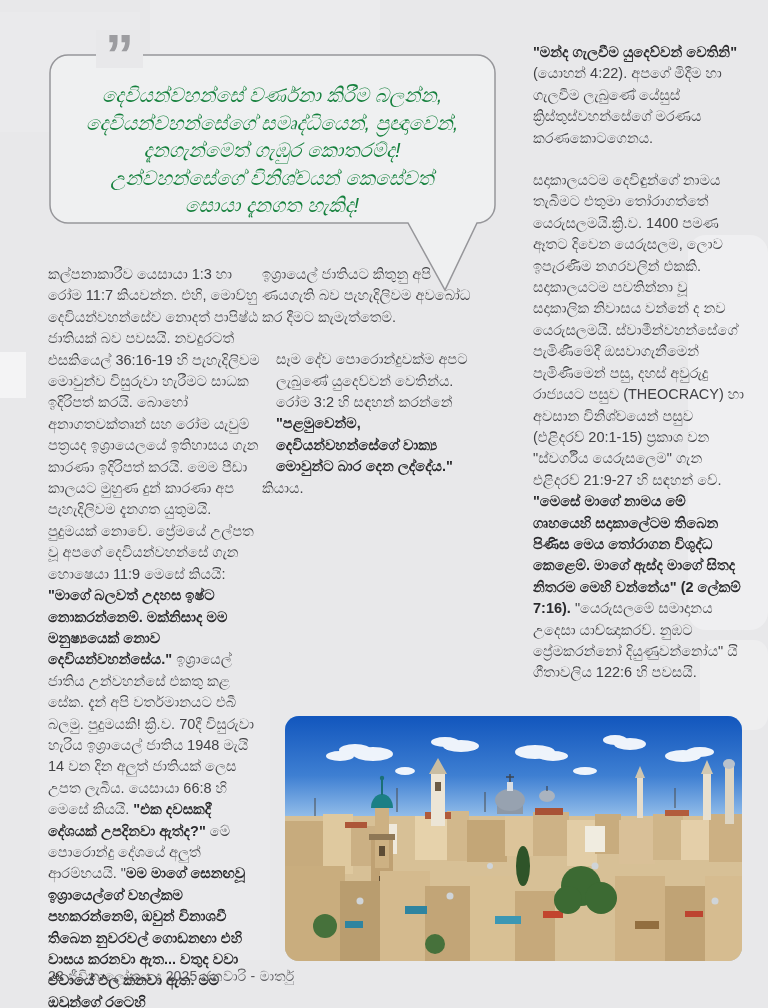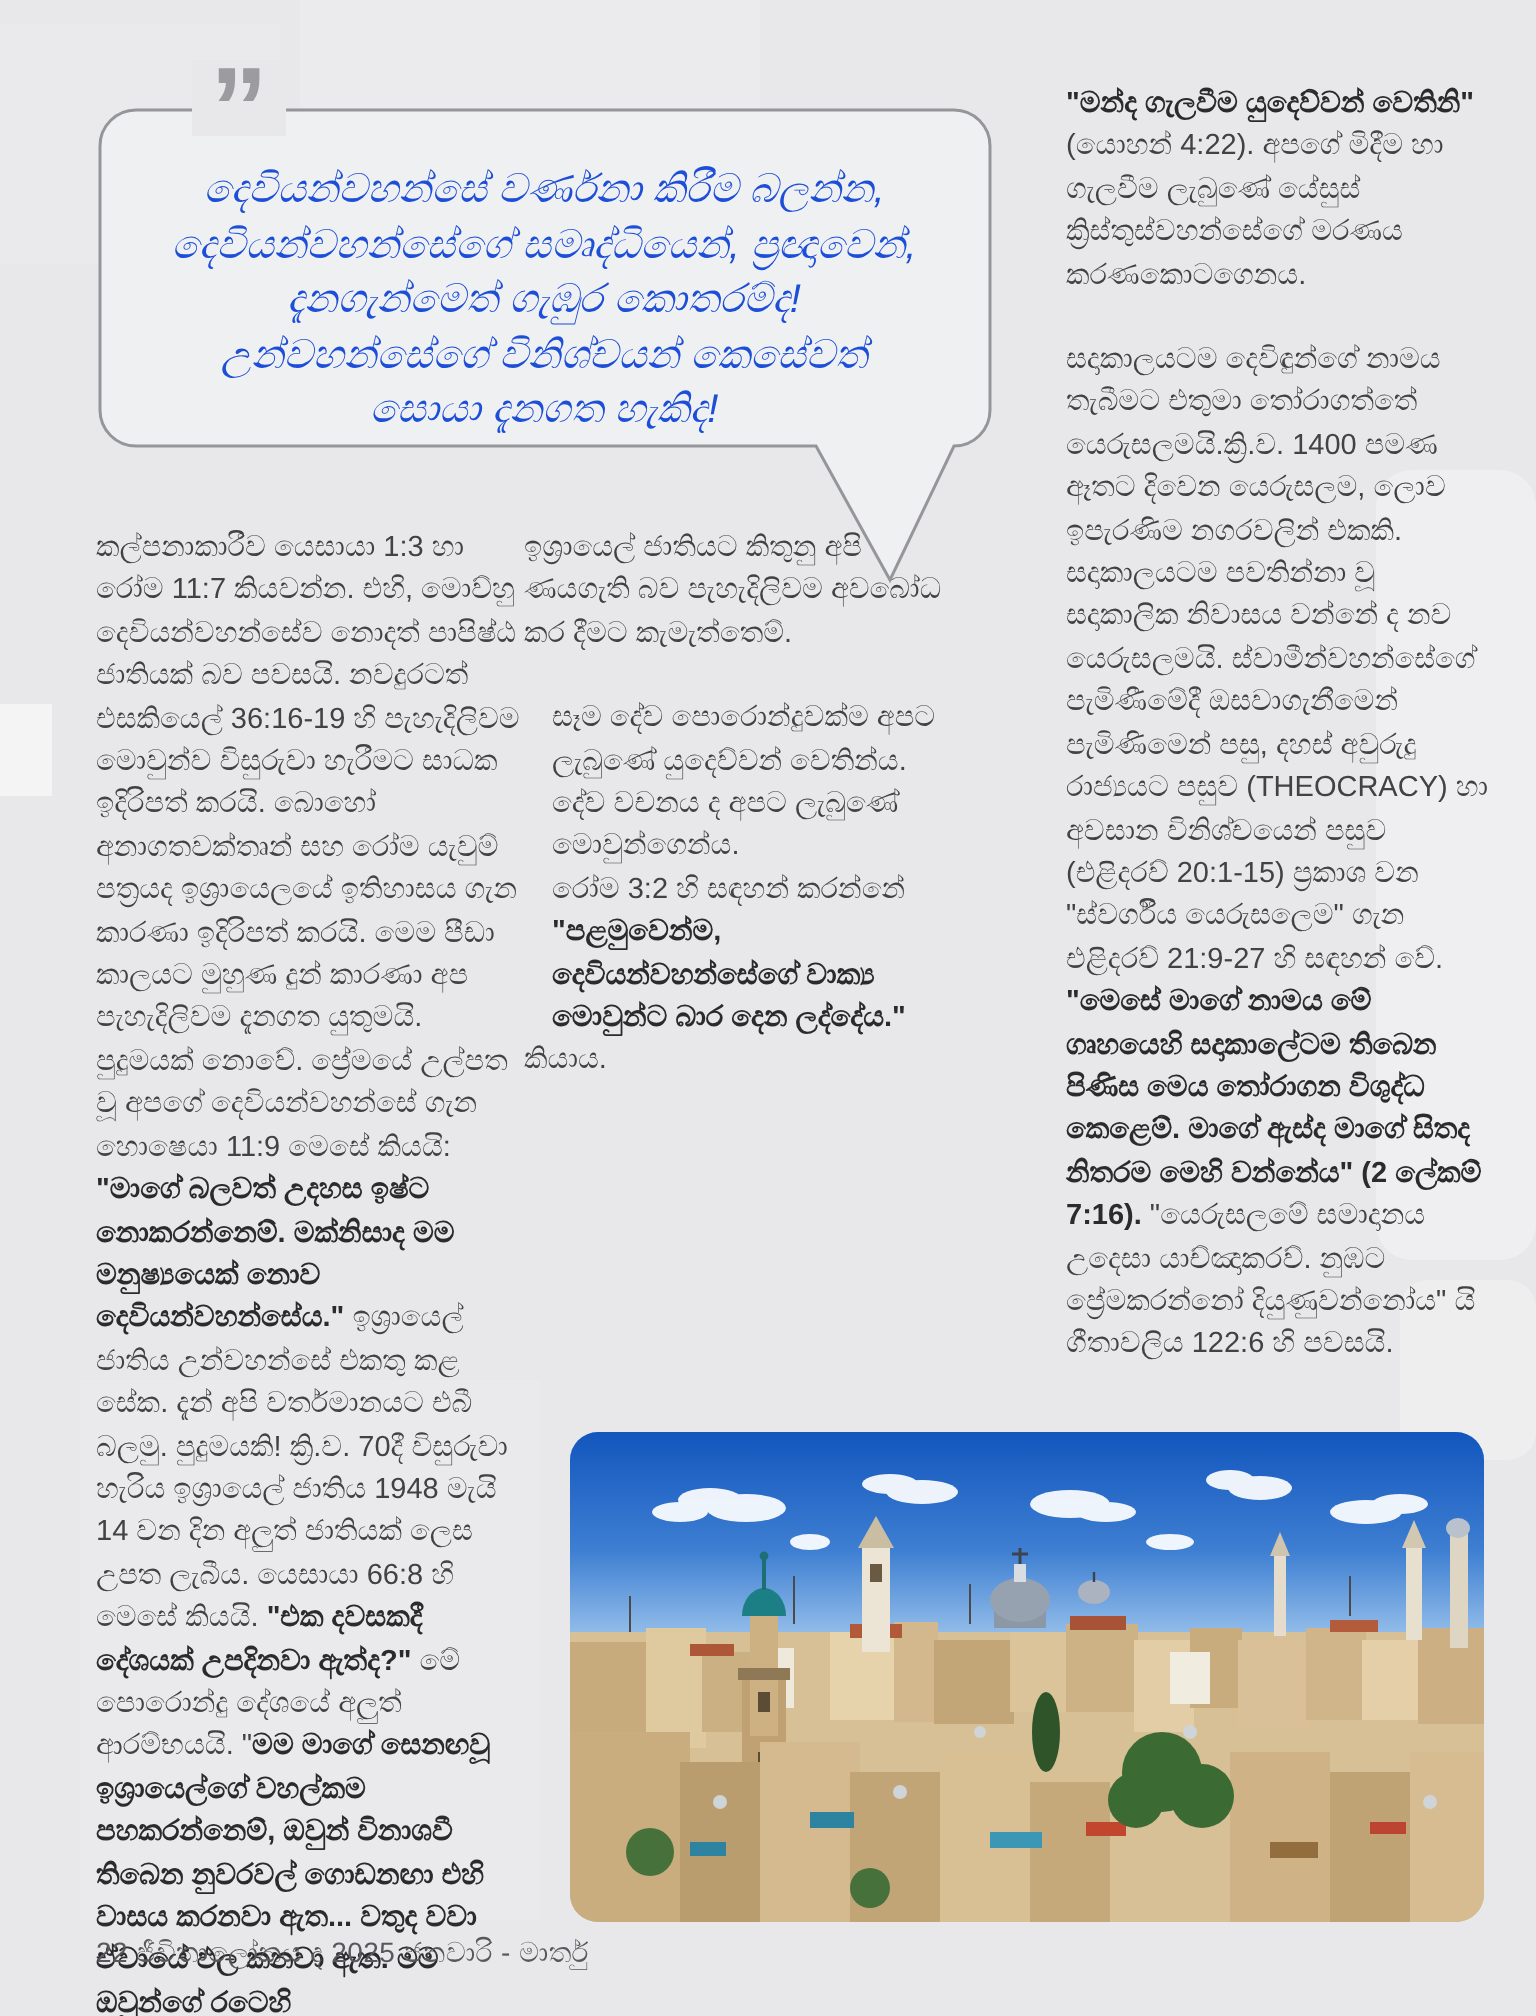--- a/index.html
+++ b/index.html
@@ -8,21 +8,21 @@
     background:#e8e8ea;
     font-family:"Liberation Sans","DejaVu Sans",sans-serif;
     color:#424245;
   }
   .deco{position:absolute;pointer-events:none;}
   
   .bubble-svg{position:absolute;left:40px;top:45px;z-index:1;}
   .bubble-text{
     position:absolute;left:62px;top:82px;width:420px;z-index:2;
     text-align:center;font-style:italic;
-    font-size:20px;line-height:27.5px;color:#1d4ed8;
+    font-size:20px;line-height:27.5px;color:#15803d;
   }
   .quote-icon{
     position:absolute;left:96px;top:30px;z-index:3;
     font-size:58px;font-weight:bold;color:#9c9ca0;
     background:#e8e8ea;padding:0 9px;height:38px;line-height:50px;
     overflow:visible;
   }
   
   .col{position:absolute;font-size:14.5px;line-height:21.4px;z-index:2;}
   .col1{left:48px;top:264px;width:212px;}
@@ -66,21 +66,20 @@
   <div>සොයා දැනගත හැකිද!</div>
 </div>
 
 <div class="col col1">
   <p class="para"><span>කල්පනාකාරීව යෙසායා 1:3 හා රෝම 11:7 කියවන්න. එහි, මොව්හු දෙවියන්වහන්සේව නොදත් පාපිෂ්ඨ ජාතියක් බව පවසයි. නවදුරටත් එසකියෙල් 36:16-19 හි පැහැදිලිවම මොවුන්ව විසුරුවා හැරීමට සාධක ඉදිරිපත් කරයි. බොහෝ අනාගතවක්තෘන් සහ රෝම යැවුම් පත්‍රයද ඉශ්‍රායෙලයේ ඉතිහාසය ගැන කාරණා ඉදිරිපත් කරයි. මෙම පීඩා කාලයට මුහුණ දුන් කාරණා අප පැහැදිලිවම දැනගත යුතුමයි. පුදුමයක් නොවේ. ප්‍රේමයේ උල්පත වූ අපගේ දෙවියන්වහන්සේ ගැන හොෂෙයා 11:9 මෙසේ කියයි: </span><span class="b">"මාගේ බලවත් උදහස ඉෂ්ට නොකරන්නෙම්. මක්නිසාද මම මනුෂ්‍යයෙක් නොව දෙවියන්වහන්සේය."</span><span> ඉශ්‍රායෙල් ජාතිය උන්වහන්සේ එකතු කළ සේක. දැන් අපි වර්තමානයට එබී බලමු. පුදුමයකි! ක්‍රි.ව. 70දී විසුරුවා හැරිය ඉශ්‍රායෙල් ජාතිය 1948 මැයි 14 වන දින අලුත් ජාතියක් ලෙස උපත ලැබීය. යෙසායා 66:8 හි මෙසේ කියයි. </span><span class="b">"එක දවසකදී දේශයක් උපදිනවා ඇත්ද?"</span><span> මේ පොරොන්දු දේශයේ අලුත් ආරම්භයයි. "</span><span class="b">මම මාගේ සෙනඟවූ ඉශ්‍රායෙල්ගේ වහල්කම පහකරන්නෙම්, ඔවුන් විනාශවී තිබෙන නුවරවල් ගොඩනඟා එහි වාසය කරනවා ඇත... වතුද වවා ඒවායේ ඵල කනවා ඇත. මම ඔවුන්ගේ රටෙහි</span></p>
 </div>
 
 <div class="col col2">
   <p class="para"><span>ඉශ්‍රායෙල් ජාතියට කිතුනු අපි ණයගැති බව පැහැදිලිවම අවබෝධ කර දීමට කැමැත්තෙම්.</span></p>
   <div class="indent">සෑම දේව පොරොන්දුවක්ම අපට ලැබුණේ යුදෙව්වන් වෙතින්ය.</div>
-  <div class="indent">දේව වචනය ද අපට ලැබුණේ මොවුන්ගෙන්ය.</div>
   <div class="indent"><span>රෝම 3:2 හි සඳහන් කරන්නේ </span><span class="b">"පළමුවෙන්ම, දෙවියන්වහන්සේගේ වාක්‍ය මොවුන්ට බාර දෙන ලද්දේය."</span></div>
   <div>කියාය.</div>
 </div>
 
 <div class="col col3">
   <p class="para"><span class="b">"මන්ද ගැලවීම යුදෙව්වන් වෙතිනි"</span><span> (යොහන් 4:22). අපගේ මිදීම හා ගැලවීම ලැබුණේ යේසුස් ක්‍රිස්තුස්වහන්සේගේ මරණය කරණකොටගෙනය.</span></p>
   <p class="para"><span>සදාකාලයටම දෙවිඳුන්ගේ නාමය තැබීමට එතුමා තෝරාගත්තේ යෙරුසලමයි.ක්‍රි.ව. 1400 පමණ ඈතට දිවෙන යෙරුසලම, ලොව ඉපැරණිම නගරවලින් එකකි. සදාකාලයටම පවතින්නා වූ සදාකාලික නිවාසය වන්නේ ද නව යෙරුසලමයි. ස්වාමීන්වහන්සේගේ පැමිණීමේදී ඔසවාගැනීමෙන් පැමිණිමෙන් පසු, දහස් අවුරුදු රාජ්‍යයට පසුව (THEOCRACY) හා අවසාන විනිශ්චයෙන් පසුව (එළිදරව් 20:1-15) ප්‍රකාශ වන "ස්වර්ගීය යෙරුසලෙම" ගැන එළිදරව් 21:9-27 හි සඳහන් වේ. </span><span class="b">"මෙසේ මාගේ නාමය මේ ගෘහයෙහි සදාකාලේටම තිබෙන පිණිස මෙය තෝරාගන විශුද්ධ කෙළෙම්. මාගේ ඇස්ද මාගේ සිතද නිතරම මෙහි වන්නේය" (2 ලේකම් 7:16).</span><span> "යෙරුසලමේ සමාදානය උදෙසා යාච්ඤාකරව්. නුඹට ප්‍රේමකරන්නෝ දියුණුවන්නෝය" යි ගීතාවලිය 122:6 හි පවසයි.</span></p>
 </div>
 
 <div class="photo" title="යෙරුසලම පැරණි නගරය — Jerusalem old city skyline with minaret, domes and stone buildings under a blue sky">

